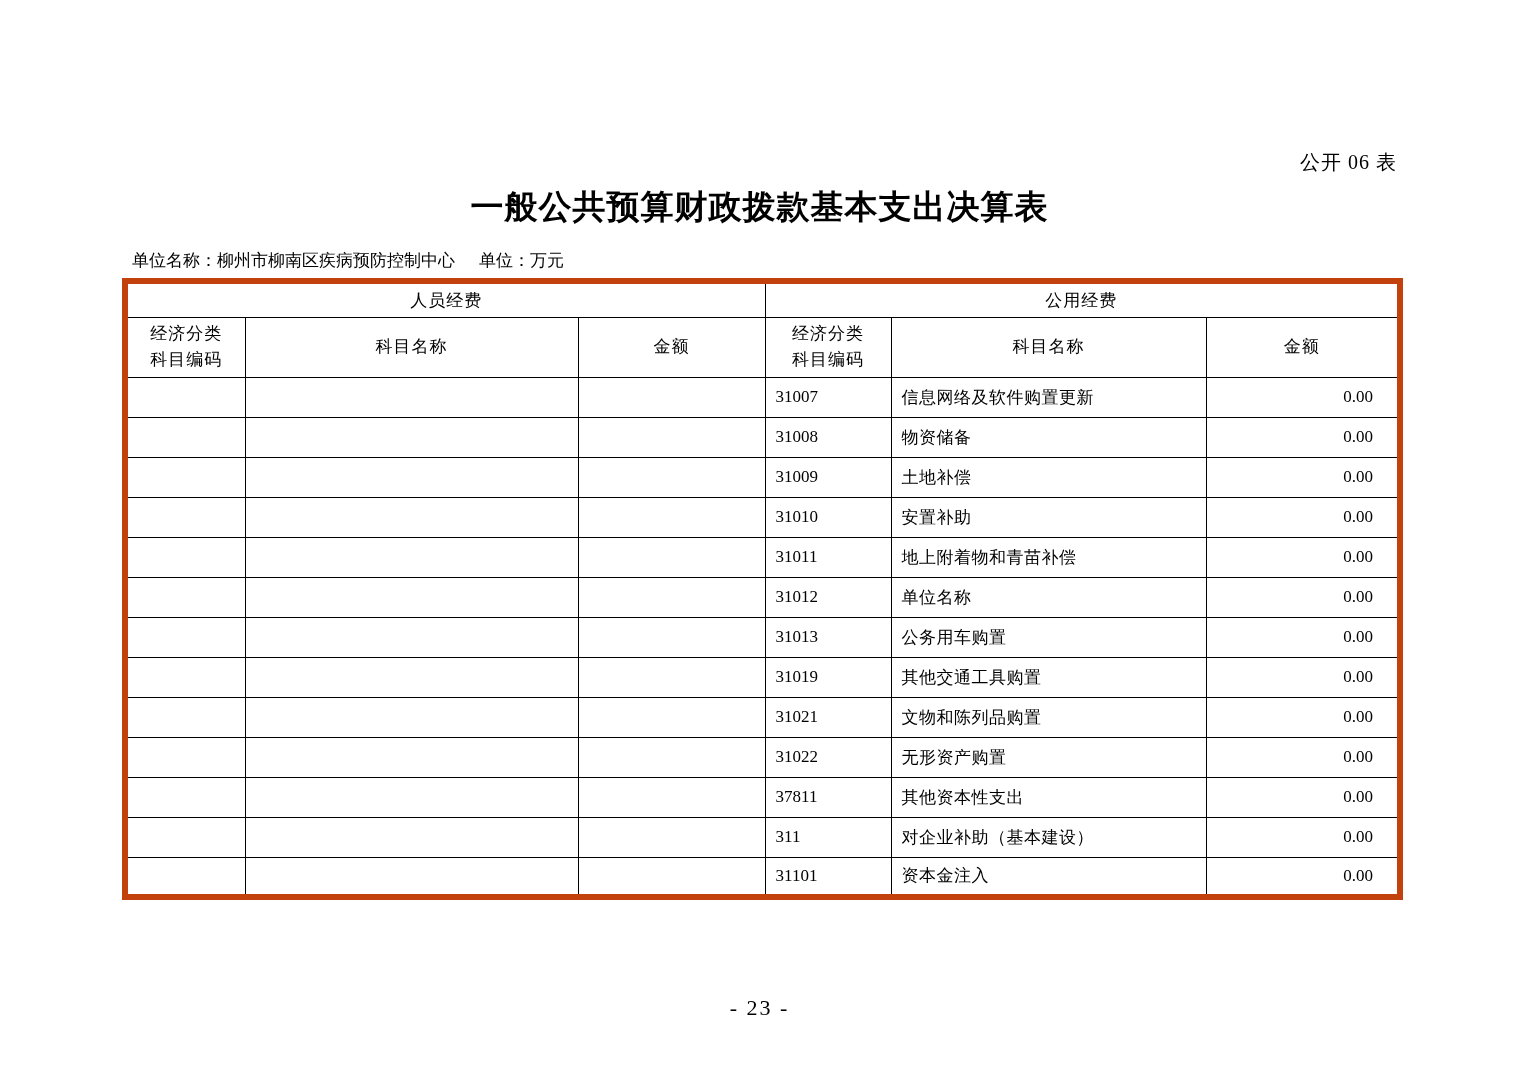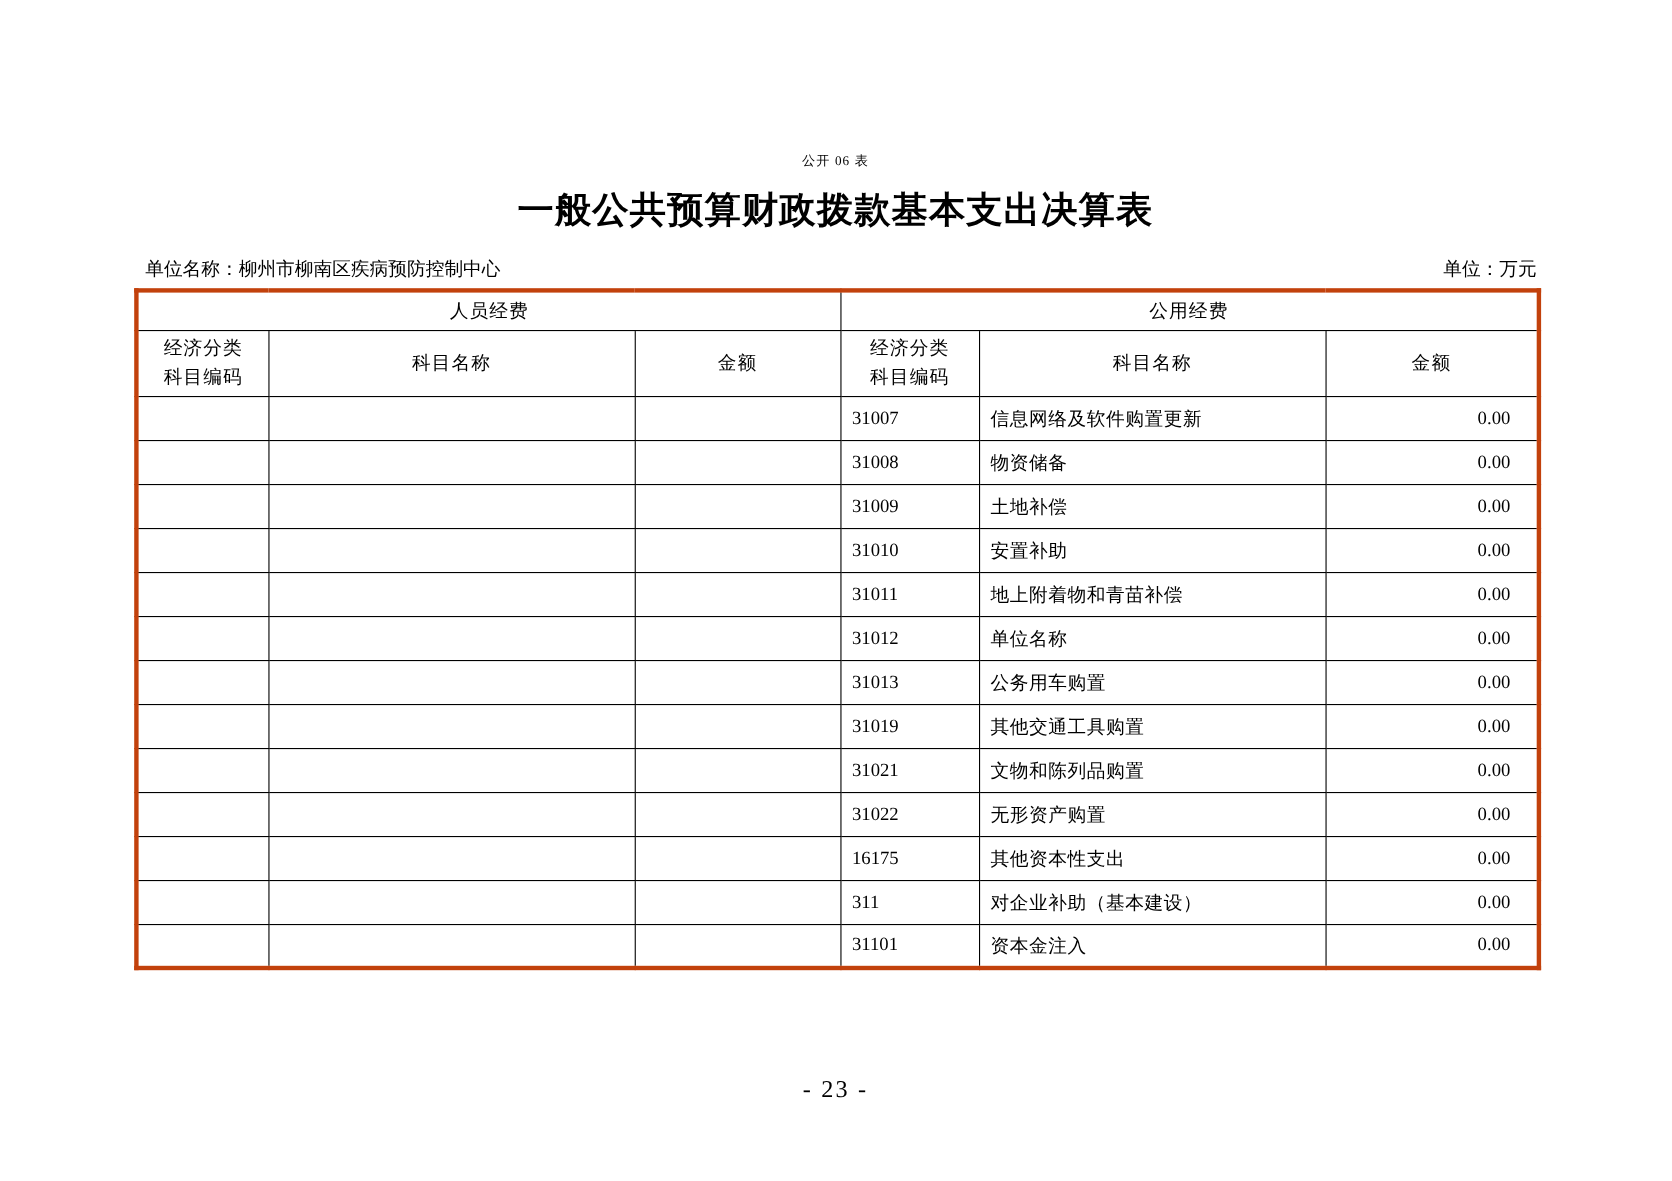--- a/index.html
+++ b/index.html
@@ -10,48 +10,49 @@
   }
   .page {
     position: relative;
     width: 1520px;
     height: 1074px;
     background: #ffffff;
     padding: 137px 123px 0 122px;
     overflow: hidden;
   }
   .doc-label {
-    text-align: center;
-    font-size: 12px;
+    text-align: right;
+    font-size: 20px;
     line-height: 19px;
     letter-spacing: 1px;
+    margin-top: 16px;
   }
   .title {
     margin-top: 18px;
     text-align: center;
     font-size: 33px;
     line-height: 34px;
     font-weight: bold;
     font-family: "Liberation Sans", "DejaVu Sans", sans-serif;
     letter-spacing: 1px;
   }
   .meta-row {
     margin-top: 26px;
     display: flex;
-    justify-content: space-between;
     font-size: 17px;
     line-height: 22px;
+    gap: 24px;
   }
   .meta-row .unit-name { padding-left: 10px; }
   table.fiscal {
     margin-top: 6px;
     width: 1275px;
     border-collapse: collapse;
     table-layout: fixed;
-    border: 4px solid #c2410c;
+    border: 6px solid #c2410c;
   }
   table.fiscal th, table.fiscal td {
     border: 1px solid #000;
     font-weight: normal;
     font-size: 17px;
     overflow: hidden;
     white-space: nowrap;
   }
   tr.group-row th {
     height: 36px;
@@ -200,21 +201,21 @@
           <td class="cell-name"></td>
           <td class="cell-amount half-divider-left"></td>
           <td class="cell-code">31022</td>
           <td class="cell-name">无形资产购置</td>
           <td class="cell-amount">0.00</td>
         </tr>
         <tr class="data-row">
           <td class="cell-code"></td>
           <td class="cell-name"></td>
           <td class="cell-amount half-divider-left"></td>
-          <td class="cell-code">16175</td>
+          <td class="cell-code">37811</td>
           <td class="cell-name">其他资本性支出</td>
           <td class="cell-amount">0.00</td>
         </tr>
         <tr class="data-row">
           <td class="cell-code"></td>
           <td class="cell-name"></td>
           <td class="cell-amount half-divider-left"></td>
           <td class="cell-code">311</td>
           <td class="cell-name">对企业补助（基本建设）</td>
           <td class="cell-amount">0.00</td>

